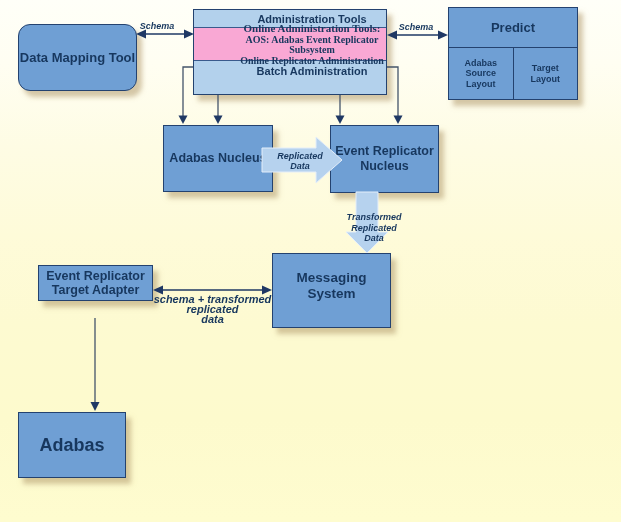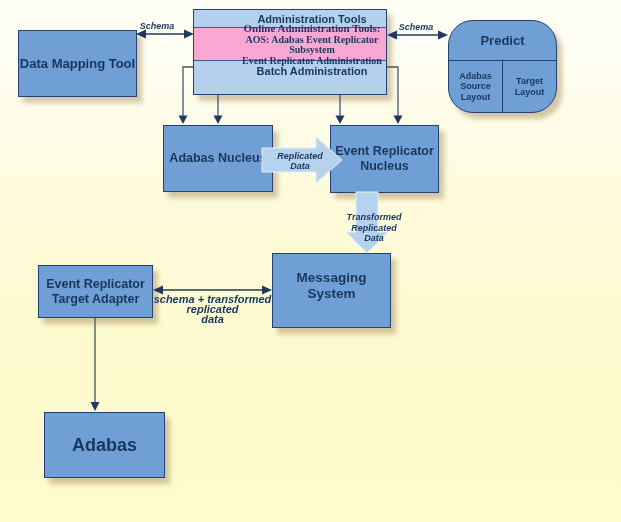--- a/index.html
+++ b/index.html
@@ -12,44 +12,44 @@
     position:absolute;box-sizing:border-box;
     border:1.4px solid #24426f;
     background:#6f9fd4;
     color:#17375e;
     display:flex;align-items:center;justify-content:center;
     text-align:center;
     box-shadow:5px 6px 5px rgba(176,153,108,0.55);
   }
   .lbl{font-weight:bold;color:#17375e;}
   
-  .b-dmt{left:18px;top:30px;width:119px;height:67px;}
+  .b-dmt{left:18px;top:24px;width:119px;height:67px;border-radius:12px;}
   .b-dmt .lbl{font-size:13px;line-height:15px;}
   .b-anuc{left:163px;top:125px;width:110px;height:67px;}
   .b-ernuc{left:330px;top:125px;width:109px;height:68px;}
   .b-anuc .lbl,.b-ernuc .lbl{font-size:12.5px;line-height:15.5px;}
   .b-msg{left:272px;top:253px;width:119px;height:75px;flex-direction:column;padding-bottom:10px;align-items:flex-end;}
   .b-msg .title{font-size:13.5px;line-height:15.5px;font-weight:bold;}
   .b-msg .sub{font-size:7.5px;line-height:9px;font-weight:bold;margin-top:1px;}
-  .b-erta{left:38px;top:265px;width:115px;height:53px;}
+  .b-erta{left:38px;top:265px;width:115px;height:36px;}
   .b-erta .lbl{font-size:12.5px;line-height:14.5px;}
-  .b-adabas{left:44px;top:412px;width:121px;height:66px;}
+  .b-adabas{left:18px;top:412px;width:108px;height:66px;}
   .b-adabas .lbl{font-size:18px;line-height:20px;}
   
   .b-admin{left:193px;top:9px;width:194px;height:86px;background:#b3d1ec;
     display:block;padding:0;}
   .adm-sec{box-sizing:border-box;width:100%;display:flex;flex-direction:column;
     align-items:center;justify-content:center;text-align:center;color:#17375e;padding-left:44px;}
   .adm-head{height:17px;font-size:11px;font-weight:bold;}
   .adm-mid{height:34px;background:#f9a8d4;border-top:1.4px solid #3a5a8c;border-bottom:1.4px solid #3a5a8c;font-family:Liberation Serif, serif;}
   .adm-mid .t{font-size:11px;font-weight:bold;line-height:13px;}
   .adm-mid .s{font-size:10px;font-weight:bold;line-height:10.3px;}
   .adm-batch{height:20px;font-size:11px;font-weight:bold;}
   
-  .b-predict{left:448px;top:20px;width:109px;height:93px;display:block;padding:0;border-radius:25px;}
+  .b-predict{left:448px;top:7px;width:130px;height:93px;display:block;padding:0;}
   .pr-head{box-sizing:border-box;height:40px;display:flex;align-items:center;justify-content:center;
     font-size:13px;font-weight:bold;color:#17375e;border-bottom:1.4px solid #24426f;}
   .pr-row{display:flex;height:51px;}
   .pr-cell{box-sizing:border-box;flex:1;display:flex;align-items:center;justify-content:center;
     text-align:center;font-size:9px;font-weight:bold;line-height:10.5px;color:#17375e;}
   .pr-cell.left{border-right:1.4px solid #24426f;}
   .pr-cell .inner{width:46px;}
   
   .overlay{position:absolute;left:0;top:0;width:621px;height:522px;pointer-events:none;}
   .overlay line,.overlay polyline{stroke:#44546a;stroke-width:1.3;fill:none;}
@@ -72,21 +72,21 @@
 
   <div class="box b-dmt">
     <div class="lbl">Data Mapping Tool</div>
   </div>
 
   <div class="box b-admin">
     <div class="adm-sec adm-head">Administration Tools</div>
     <div class="adm-sec adm-mid">
       <div class="t">Online Administration Tools:</div>
       <div class="s">AOS: Adabas Event Replicator Subsystem</div>
-      <div class="s">Event Replicator Administration</div>
+      <div class="s">Online Replicator Administration</div>
     </div>
     <div class="adm-sec adm-batch">Batch Administration</div>
   </div>
 
   <div class="box b-predict">
     <div class="pr-head">Predict</div>
     <div class="pr-row">
       <div class="pr-cell left">
         <div class="inner">Adabas Source Layout</div>
       </div>

